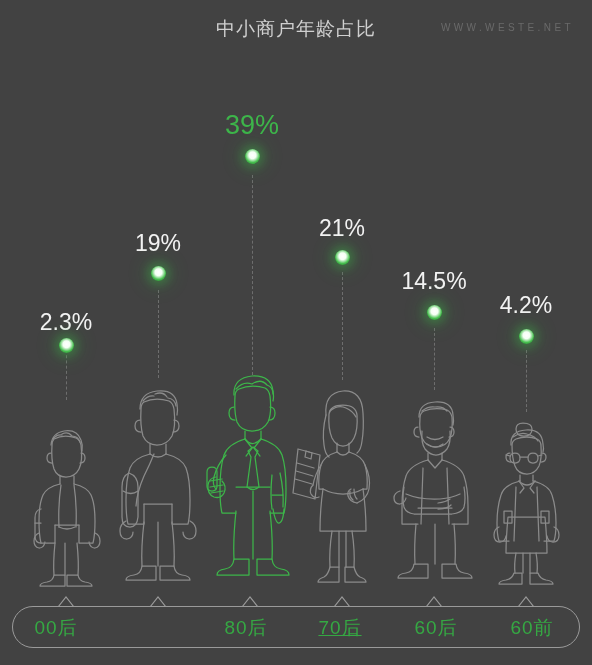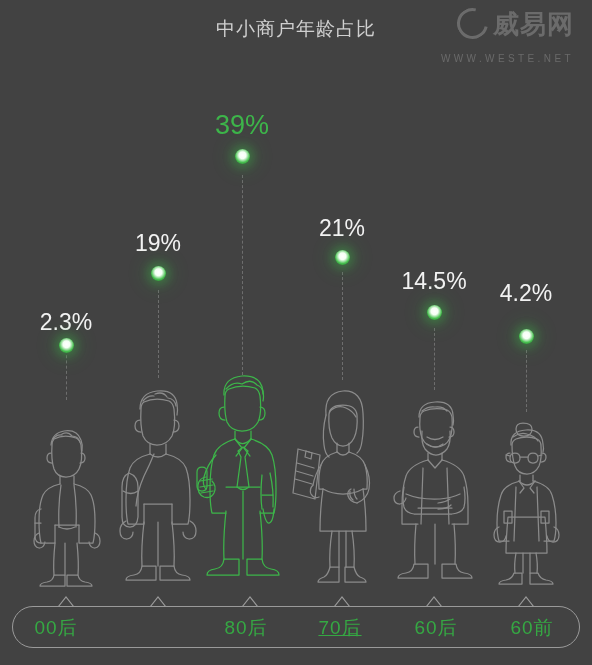--- a/index.html
+++ b/index.html
@@ -170,24 +170,20 @@
   }
 </style>
 </head>
 <body>
 
 <div id="stage">
 
   <div id="page-title">中小商户年龄占比</div>
 
   <div id="watermark">
-    <div class="wm-logo">
-      <span class="wm-mark"></span>
-      <span>威易网</span>
-    </div>
     <div class="wm-url">WWW.WESTE.NET</div>
   </div>
 
   <div id="plot">
 
     <div class="col" style="left:18px;">
       <div class="val-label" style="top:309px;">2.3%</div>
       <div class="stem" style="top:350px;height:50px;"></div>
       <div class="dot" style="top:338px;"></div>
       <div class="person">
@@ -255,21 +251,21 @@
           <path class="ln" d="M80 142 q6 3 6 10 q0 8 -7 8 q-6 -1 -6 -7"></path>
 
           <path class="ln" d="M34 143 q-3 26 -2 44 M48 143 l0 44 M62 143 q3 26 2 44"></path>
 
           <path class="ln" d="M32 187 q-1 8 -8 9 q-8 1 -8 5 l30 0 l0 -14z"></path>
           <path class="ln" d="M64 187 q1 8 8 9 q8 1 8 5 l-30 0 l0 -14z"></path>
         </svg>
       </div>
     </div>
 
-    <div class="col is-highlight" style="left:194px;">
+    <div class="col is-highlight" style="left:204px;">
       <div class="val-label" style="top:110px;">39%</div>
       <div class="stem" style="top:175px;height:200px;"></div>
       <div class="dot" style="top:149px;"></div>
       <div class="person" style="bottom:78px;">
         <svg viewBox="0 0 96 218">
 
           <path class="ln" d="M30 26 q-1 -17 18 -19 q19 -1 21 15 q1 6 0 10"></path>
           <path class="ln" d="M32 20 q7 -8 16 -5 q9 -6 15 1 q6 2 6 9"></path>
 
           <path class="ln" d="M31 27 q0 -5 4 -7 q12 -5 26 -1 q4 2 5 8 q2 17 -2 26 q-5 9 -16 9 q-11 0 -15 -9 q-3 -10 -2 -26z"></path>
@@ -381,21 +377,21 @@
 
           <path class="ln" d="M30 133 q-2 22 -1 40 M49 133 l0 40 M68 133 q2 22 1 40"></path>
 
           <path class="ln" d="M28 173 q-1 8 -8 9 q-8 1 -8 5 l30 0 l0 -14z"></path>
           <path class="ln" d="M70 173 q1 8 8 9 q8 1 8 5 l-30 0 l0 -14z"></path>
         </svg>
       </div>
     </div>
 
     <div class="col" style="left:478px;">
-      <div class="val-label" style="top:280px;text-align:center;">4.2%</div>
+      <div class="val-label" style="top:292px;text-align:center;">4.2%</div>
       <div class="stem" style="top:350px;height:62px;"></div>
       <div class="dot" style="top:329px;"></div>
       <div class="person" style="bottom:78px;">
         <svg viewBox="0 0 96 176">
 
           <path class="ln" d="M45 12 q-7 0 -7 6 q0 7 8 7 q8 0 8 -7 q0 -6 -9 -6z"></path>
 
           <path class="ln" d="M33 34 q-1 -14 15 -15 q16 -1 17 14 q1 5 0 8"></path>
           <path class="ln" d="M35 26 q7 -5 14 -3 q8 2 11 7"></path>
 

